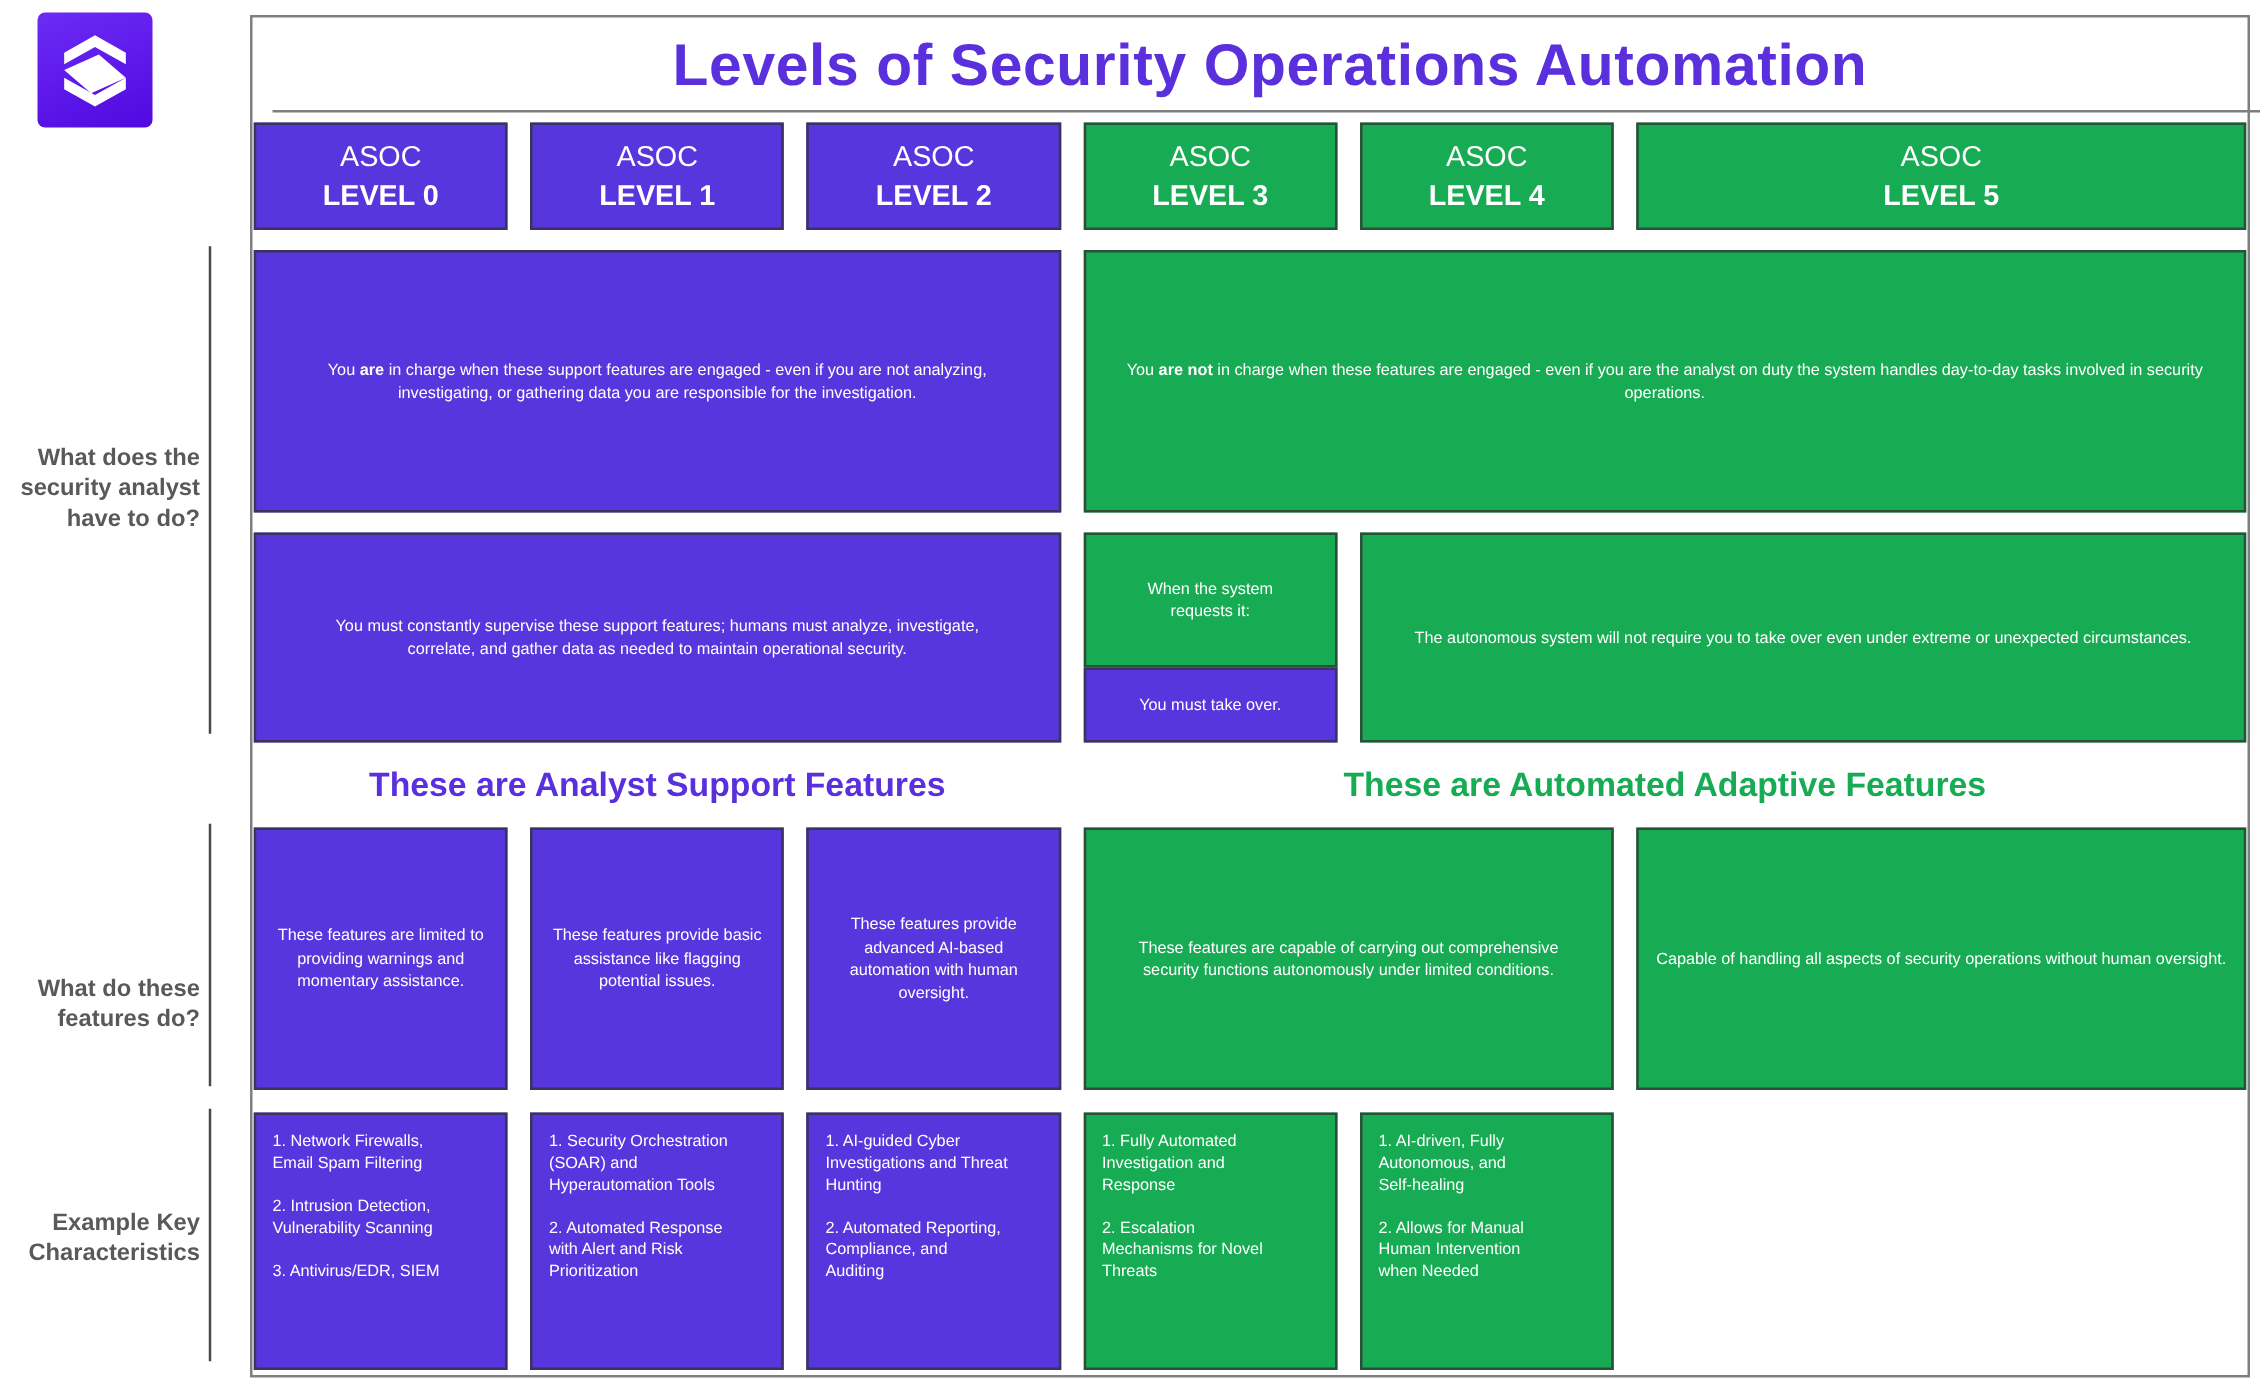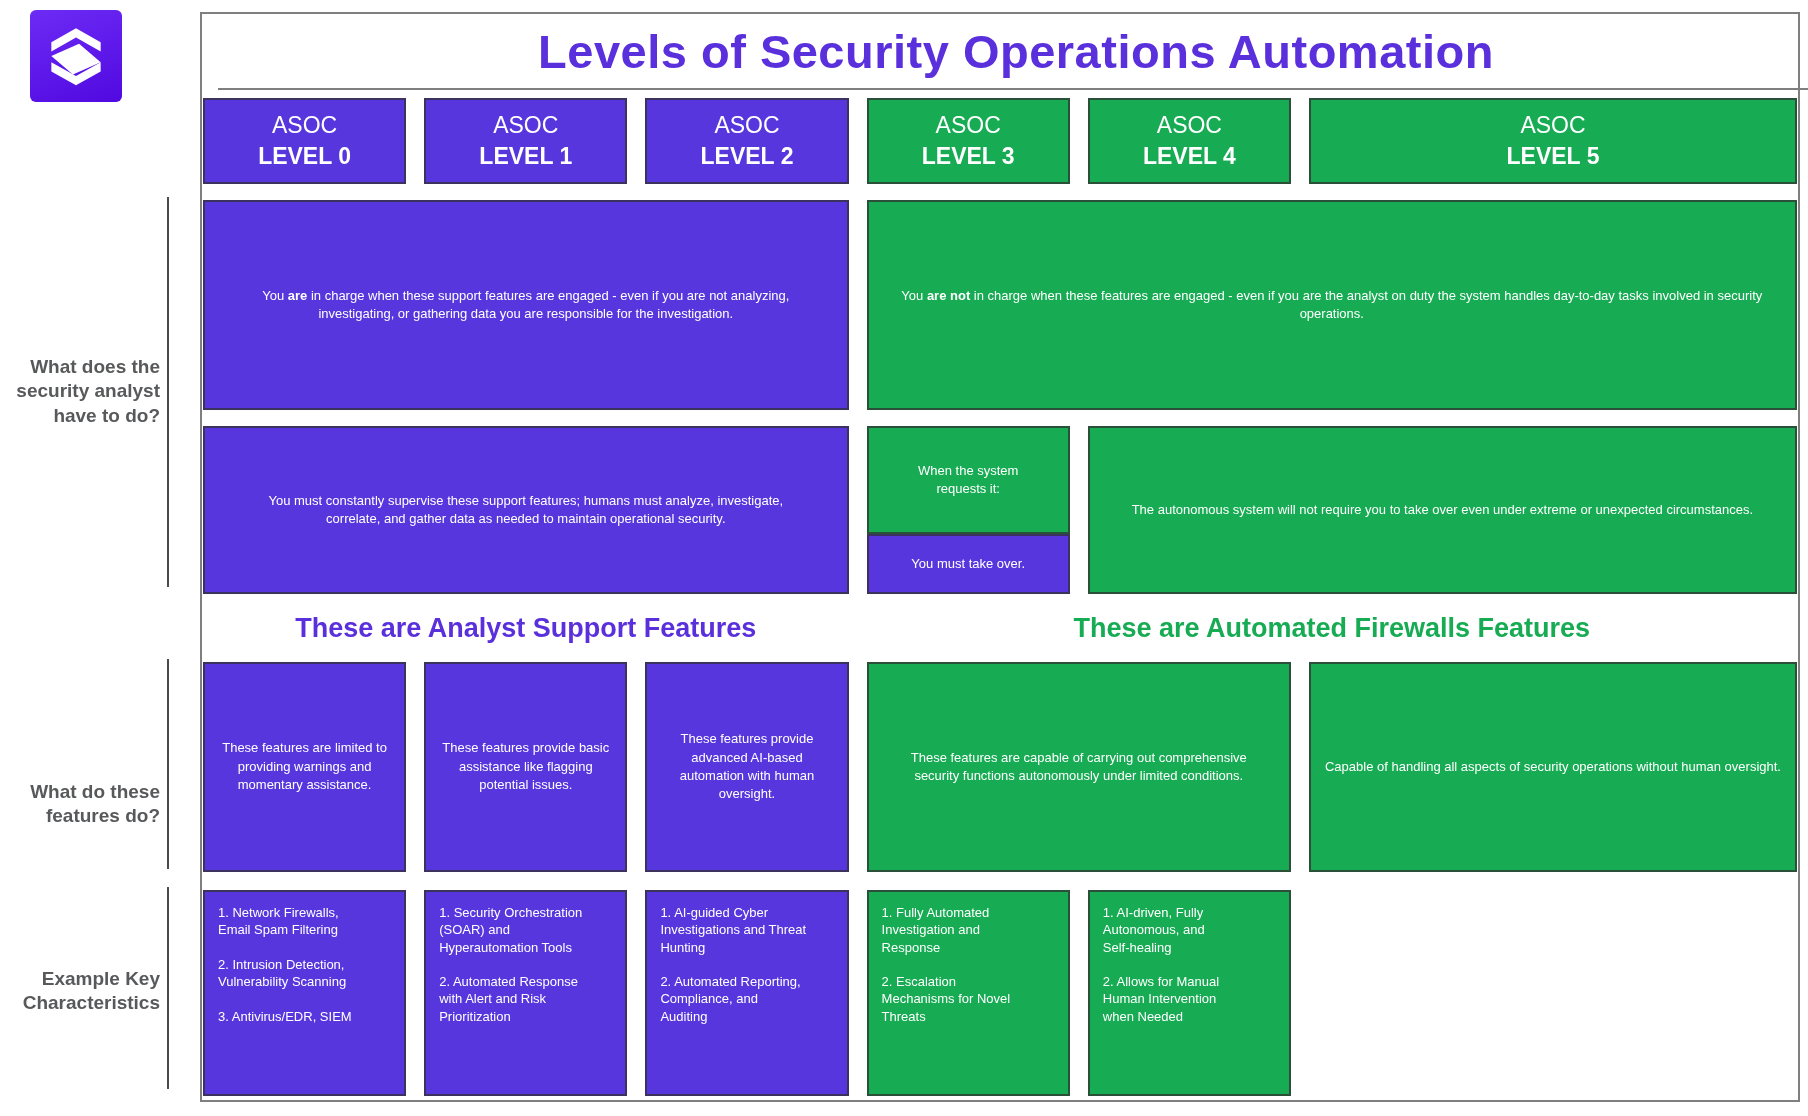--- a/index.html
+++ b/index.html
@@ -146,21 +146,21 @@
 
       <div class="cell purple pad60 g-r2l">You must constantly supervise these support features; humans must analyze, investigate, correlate, and gather data as needed to maintain operational security.</div>
       <div class="stackcol g-r2m">
         <div class="cell green pre" style="height:108px;">When the system
 requests it:</div>
         <div class="cell purple" style="flex:1;">You must take over.</div>
       </div>
       <div class="cell green pad40 g-r2r">The autonomous system will not require you to take over even under extreme or unexpected circumstances.</div>
 
       <div class="sect p g-sl">These are Analyst Support Features</div>
-      <div class="sect g g-sr">These are Automated Firewalls Features</div>
+      <div class="sect g g-sr">These are Automated Adaptive Features</div>
 
       <div class="cell purple pad16 g-f0">These features are limited to providing warnings and momentary assistance.</div>
       <div class="cell purple pad16 g-f1">These features provide basic assistance like flagging potential issues.</div>
       <div class="cell purple pad16 g-f2">These features provide advanced AI-based automation with human oversight.</div>
       <div class="cell green pad30 g-f34">These features are capable of carrying out comprehensive security functions autonomously under limited conditions.</div>
       <div class="cell green pad16 g-f5">Capable of handling all aspects of security operations without human oversight.</div>
 
       <div class="cell purple list g-e0">1. Network Firewalls,
 Email Spam Filtering
 

